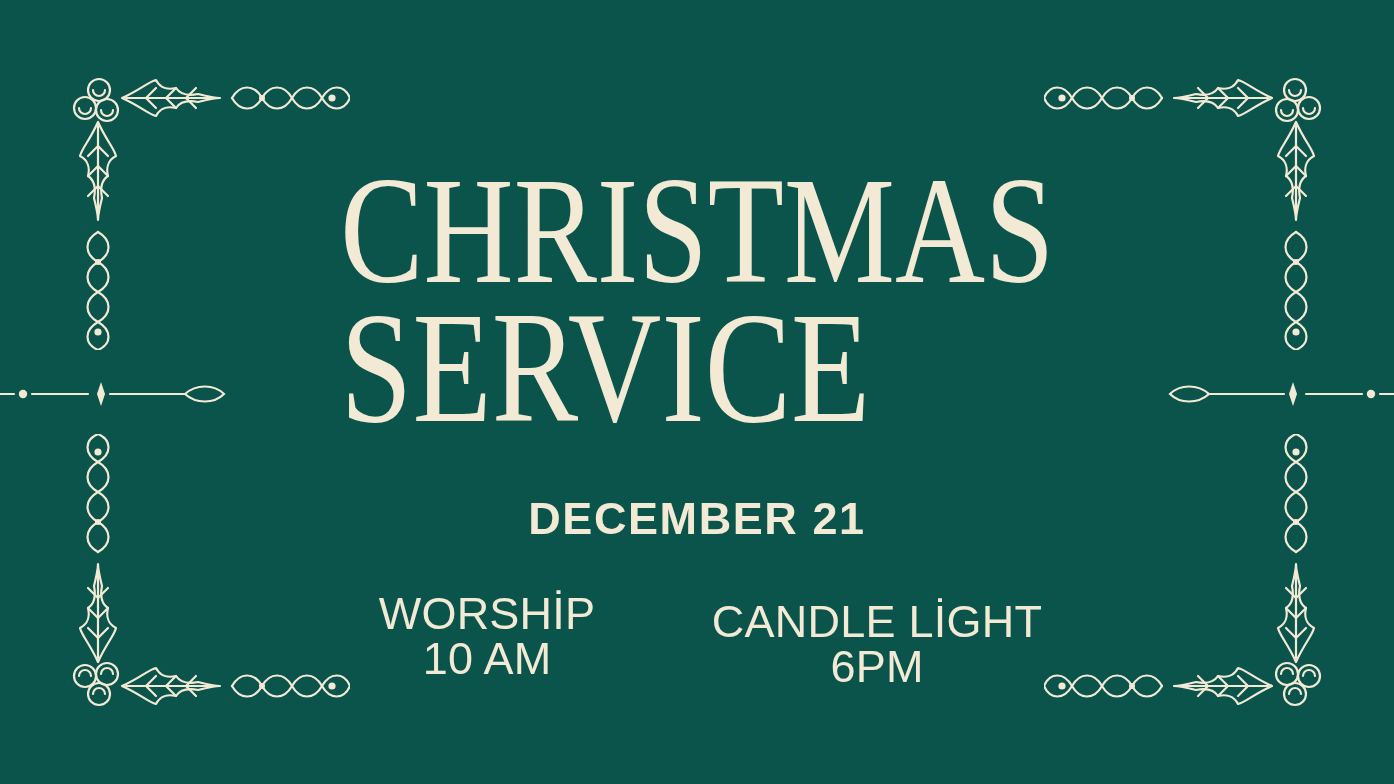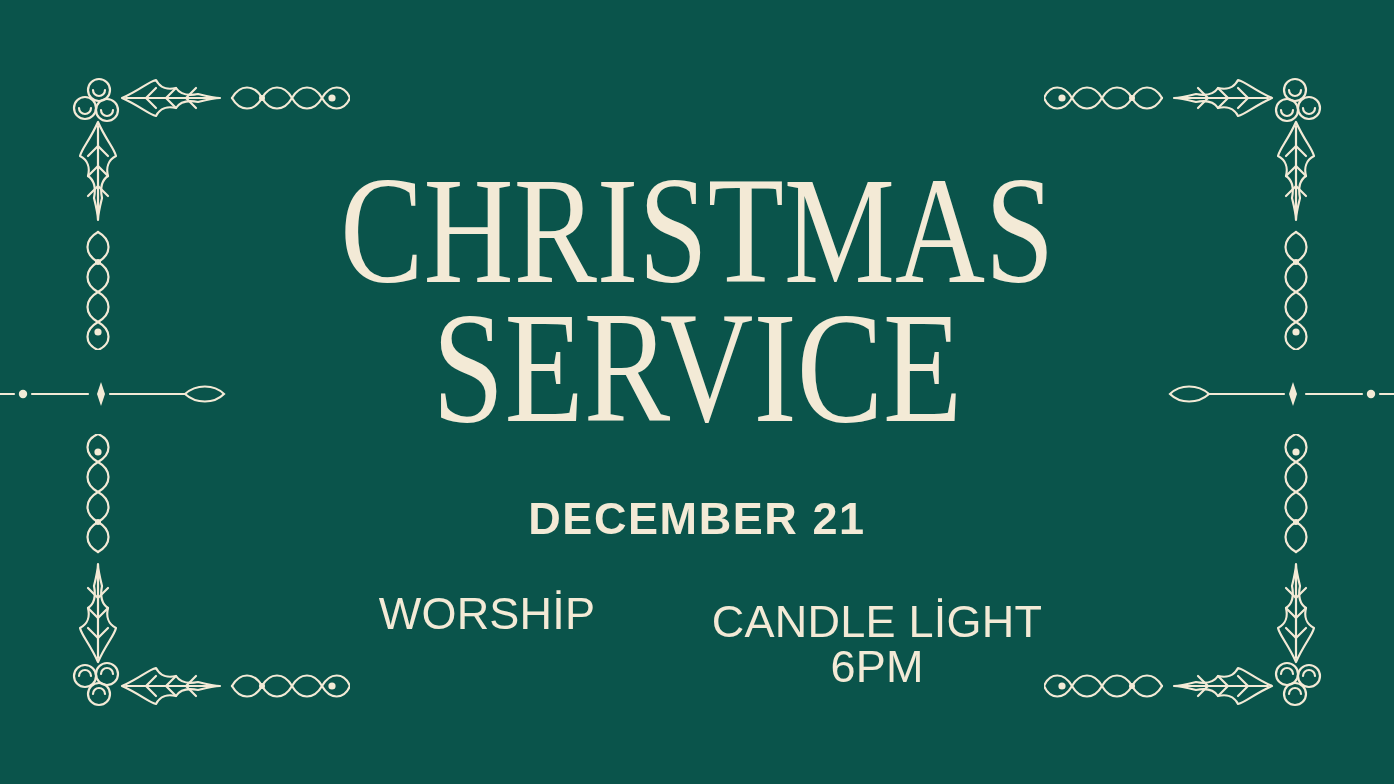--- a/index.html
+++ b/index.html
@@ -47,21 +47,21 @@
     width: 1394px;
     height: 784px;
     display: flex;
     flex-direction: column;
     align-items: center;
     justify-content: flex-start;
   }
 
   .title-block {
     margin-top: 168px;
-    text-align: center;
+    text-align: left;
     color: #f3ead6;
     font-family: "Liberation Serif", "DejaVu Serif", serif;
     line-height: 0.84;
     letter-spacing: 0.005em;
   }
   .title-line {
     display: block;
     font-weight: 400;
     font-size: 152px;
     transform: scaleX(0.82);
@@ -344,20 +344,21 @@
     <div class="title-block">
       <span class="title-line title-line-1">CHRISTMAS</span>
       <span class="title-line title-line-2">SERVICE</span>
     </div>
 
     <div class="date">DECEMBER 21</div>
 
     <div class="times">
       <div class="time-col time-left">
         <span class="label">WORSHİP</span>
+        <span class="value">10 AM</span>
       </div>
       <div class="time-col time-right">
         <span class="label">CANDLE LİGHT</span>
         <span class="value">6PM</span>
       </div>
     </div>
 
   </div>
 </div>
 

